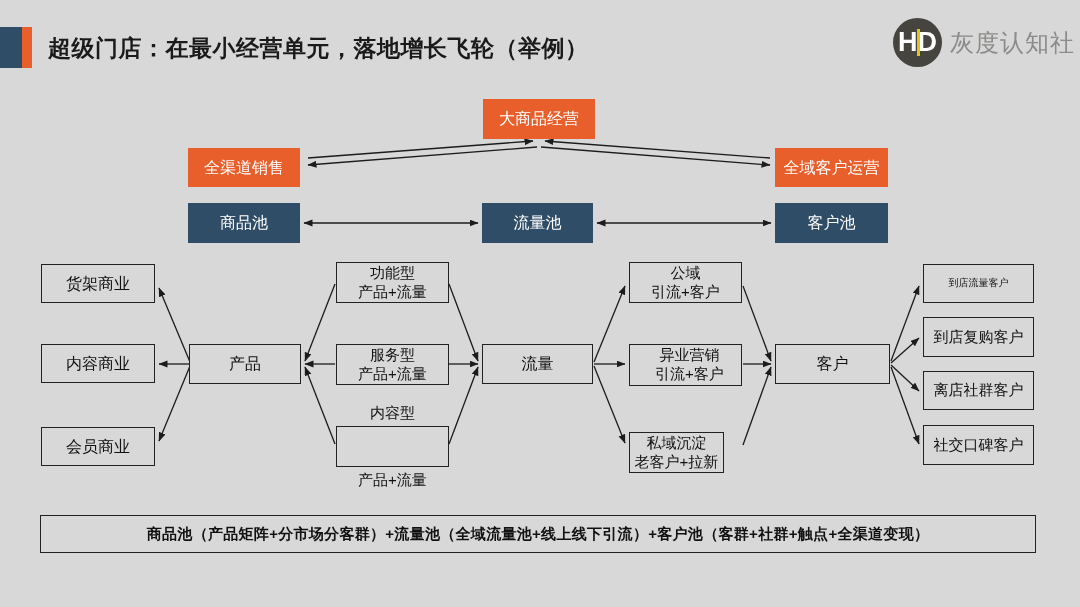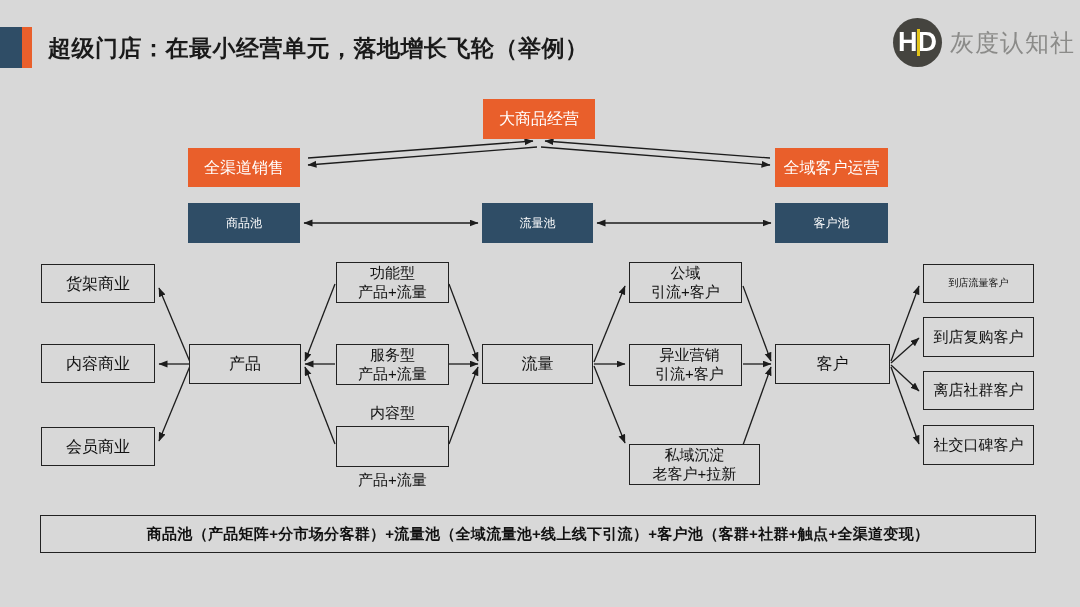--- a/index.html
+++ b/index.html
@@ -13,21 +13,21 @@
   .logo{position:absolute;left:893px;top:18px;display:flex;align-items:center;gap:8px;}
   .logo-mark{position:relative;width:49px;height:49px;border-radius:50%;background:#45443f;display:flex;align-items:center;justify-content:center;}
   .logo-mark .mono{color:#ffffff;font-weight:bold;font-size:27px;letter-spacing:0;}
   .logo-mark .bar{position:absolute;left:24px;top:11px;width:3px;height:27px;background:#e3c419;}
   .logo-text{font-size:24px;color:#8b8b89;letter-spacing:1px;}
 
   
   .box{position:absolute;display:flex;flex-direction:column;align-items:center;justify-content:center;
        text-align:center;box-sizing:border-box;line-height:1.25;}
   .box.orange{background:#e95f2b;color:#ffffff;font-size:16px;}
-  .box.navy{background:#2f4d66;color:#ffffff;font-size:12px;}
+  .box.navy{background:#2f4d66;color:#ffffff;font-size:16px;}
   .box.plain{background:#d8d8d8;border:1.5px solid #222222;color:#111111;font-size:16px;}
   .box.plain.two{font-size:15px;}
 
   .footer-banner{position:absolute;left:40px;top:515px;width:996px;height:38px;box-sizing:border-box;
        border:1.6px solid #222222;background:#d8d8d8;display:flex;align-items:center;justify-content:center;
        font-size:15px;color:#111111;font-weight:bold;letter-spacing:.3px;}
 
   svg.wires{position:absolute;left:0;top:0;width:1080px;height:607px;pointer-events:none;}
   svg.wires line{stroke:#1c1c1c;stroke-width:1.3;}
 </style>
@@ -119,21 +119,21 @@
   <div class="box plain" style="left:482px;top:344px;width:111px;height:40px;">流量</div>
 
   <div class="box plain two" style="left:629px;top:262px;width:113px;height:41px;">
     <span>公域</span>
     <span>引流+客户</span>
   </div>
   <div class="box plain two" style="left:629px;top:344px;width:113px;height:42px;padding-left:8px;">
     <span>异业营销</span>
     <span>引流+客户</span>
   </div>
-  <div class="box plain two" style="left:629px;top:444px;width:131px;height:41px;">
+  <div class="box plain two" style="left:629px;top:432px;width:95px;height:41px;">
     <span>私域沉淀</span>
     <span>老客户+拉新</span>
   </div>
 
   <div class="box plain" style="left:775px;top:344px;width:115px;height:40px;">客户</div>
 
   <div class="box plain" style="left:923px;top:264px;width:111px;height:39px;font-size:10px;">到店流量客户</div>
   <div class="box plain" style="left:923px;top:317px;width:111px;height:40px;font-size:15px;">到店复购客户</div>
   <div class="box plain" style="left:923px;top:371px;width:111px;height:39px;font-size:15px;">离店社群客户</div>
   <div class="box plain" style="left:923px;top:425px;width:111px;height:40px;font-size:15px;">社交口碑客户</div>

